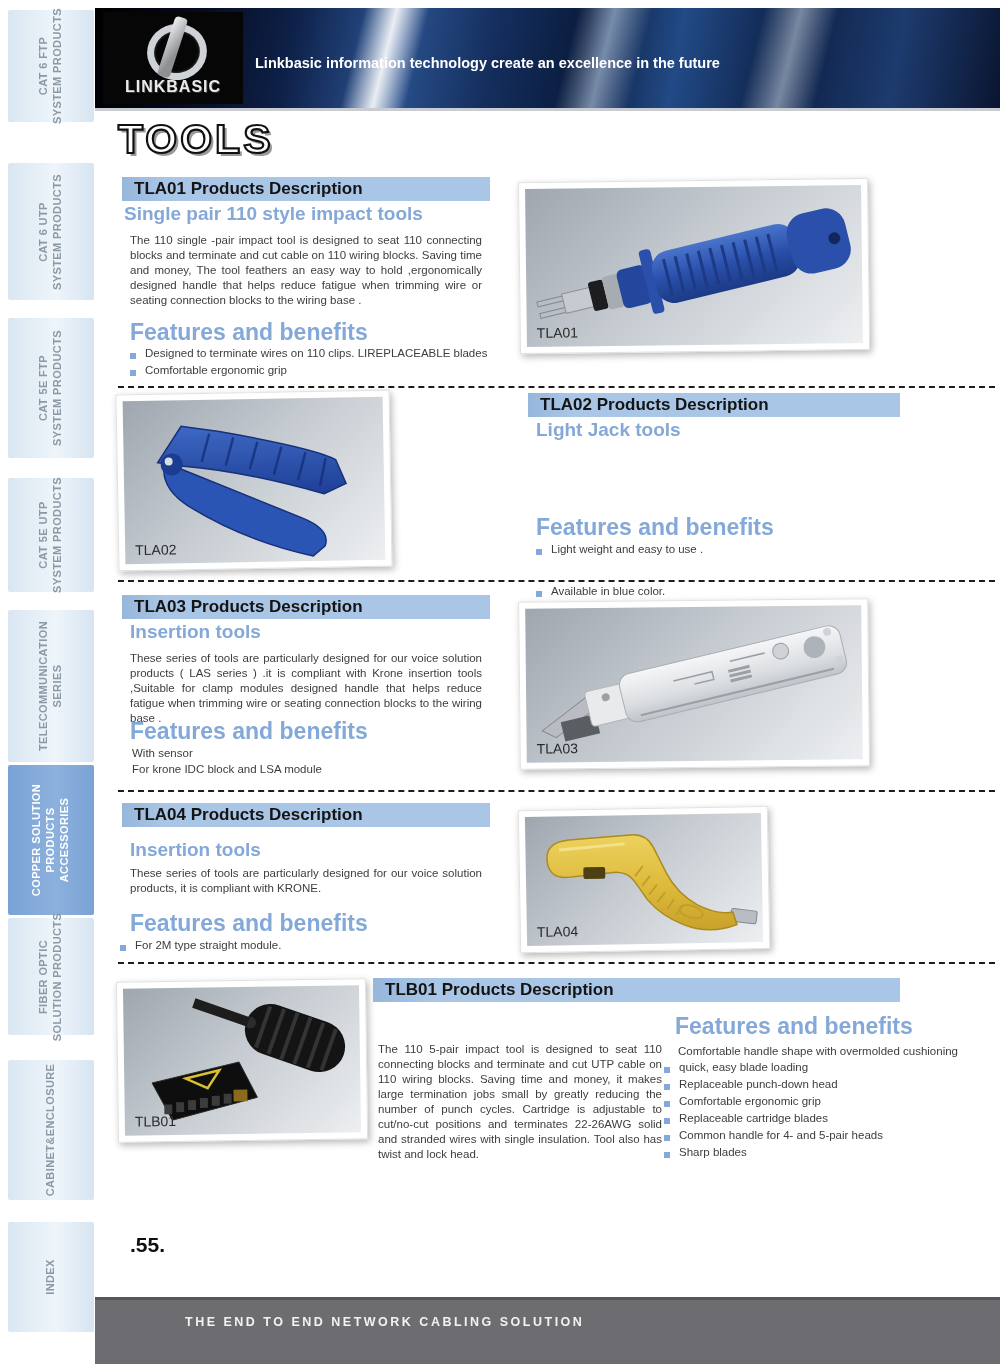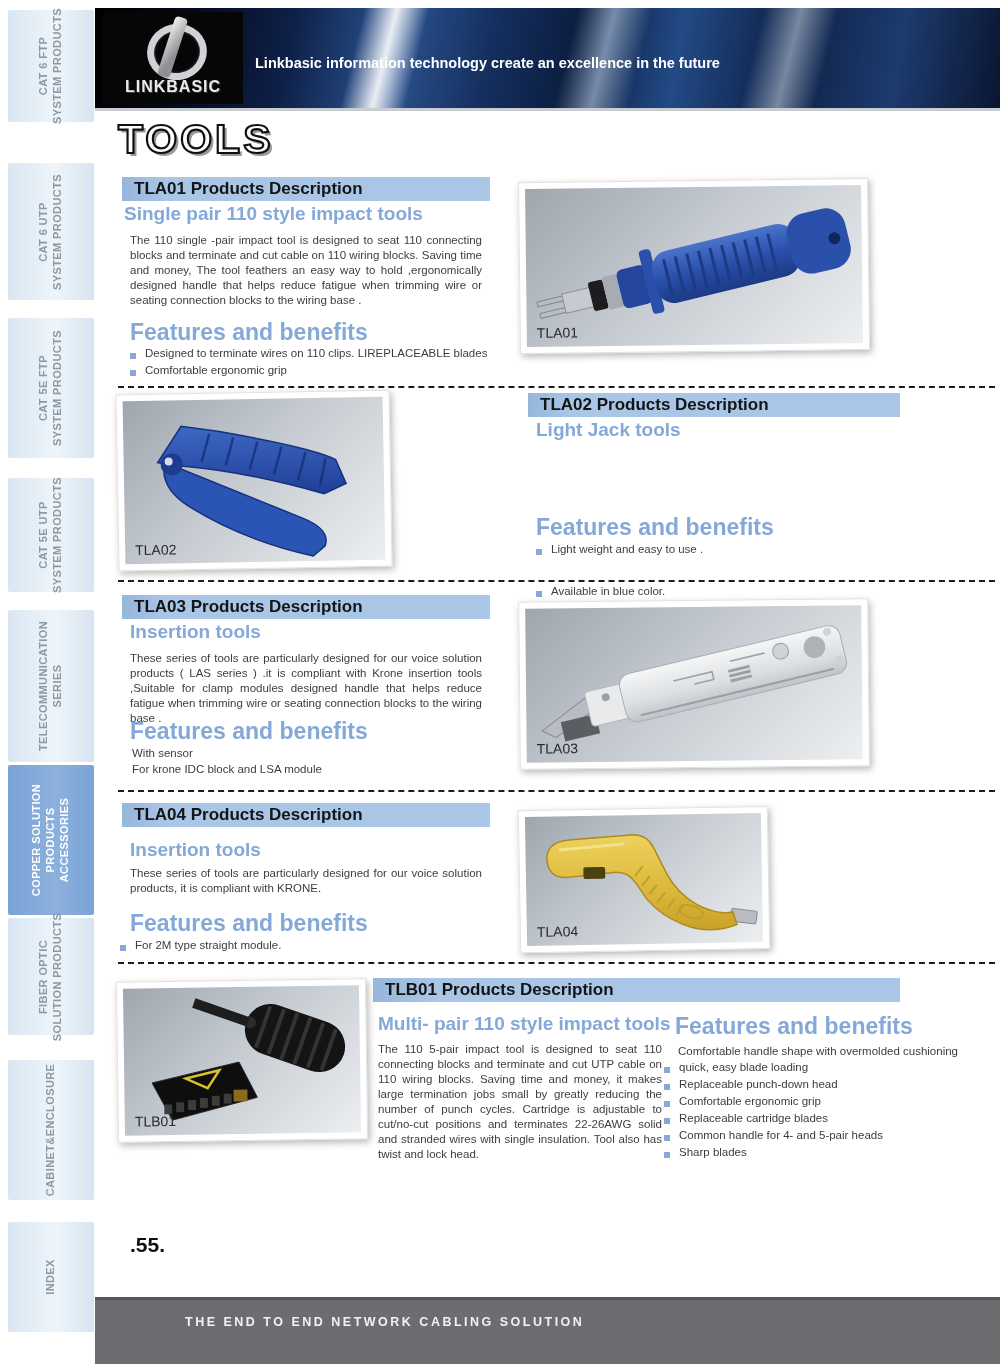--- a/index.html
+++ b/index.html
@@ -343,21 +343,20 @@
           <rect x="88" y="110" width="8" height="10"></rect>
             <rect x="100" y="108" width="8" height="10"></rect>
         </g>
         <rect x="110" y="104" width="14" height="12" fill="#8a6b1e"></rect>
       </svg>
       <div class="photo-label">TLB01</div>
     </div>
   </div>
 
   <div class="sec-bar" style="left:373px;top:978px;width:527px;">TLB01 Products Description</div>
-  <div class="blue-h sub-h" style="left:378px;top:1013px;">Multi- pair 110 style impact tools</div>
   <div class="body-text" style="left:378px;top:1042px;width:284px;">The 110 5-pair impact tool is designed to seat 110 connecting blocks and terminate and cut UTP cable on 110 wiring blocks. Saving time and money, it makes large termination jobs small by greatly reducing the number of punch cycles. Cartridge is adjustable to cut/no-cut positions and terminates 22-26AWG solid and stranded wires with single insulation. Tool also has twist and lock head.</div>
 
   <div class="blue-h feat-h" style="left:675px;top:1013px;">Features and benefits</div>
   <div class="plain-line" style="left:678px;top:1043px;width:322px;">Comfortable handle shape with overmolded cushioning</div>
   <div class="bullet-row" style="left:664px;top:1060px;width:330px;">
     <span class="bullet-sq"></span>
     <span>quick, easy blade loading</span>
   </div>
   <div class="bullet-row" style="left:664px;top:1077px;width:330px;">
     <span class="bullet-sq"></span>

